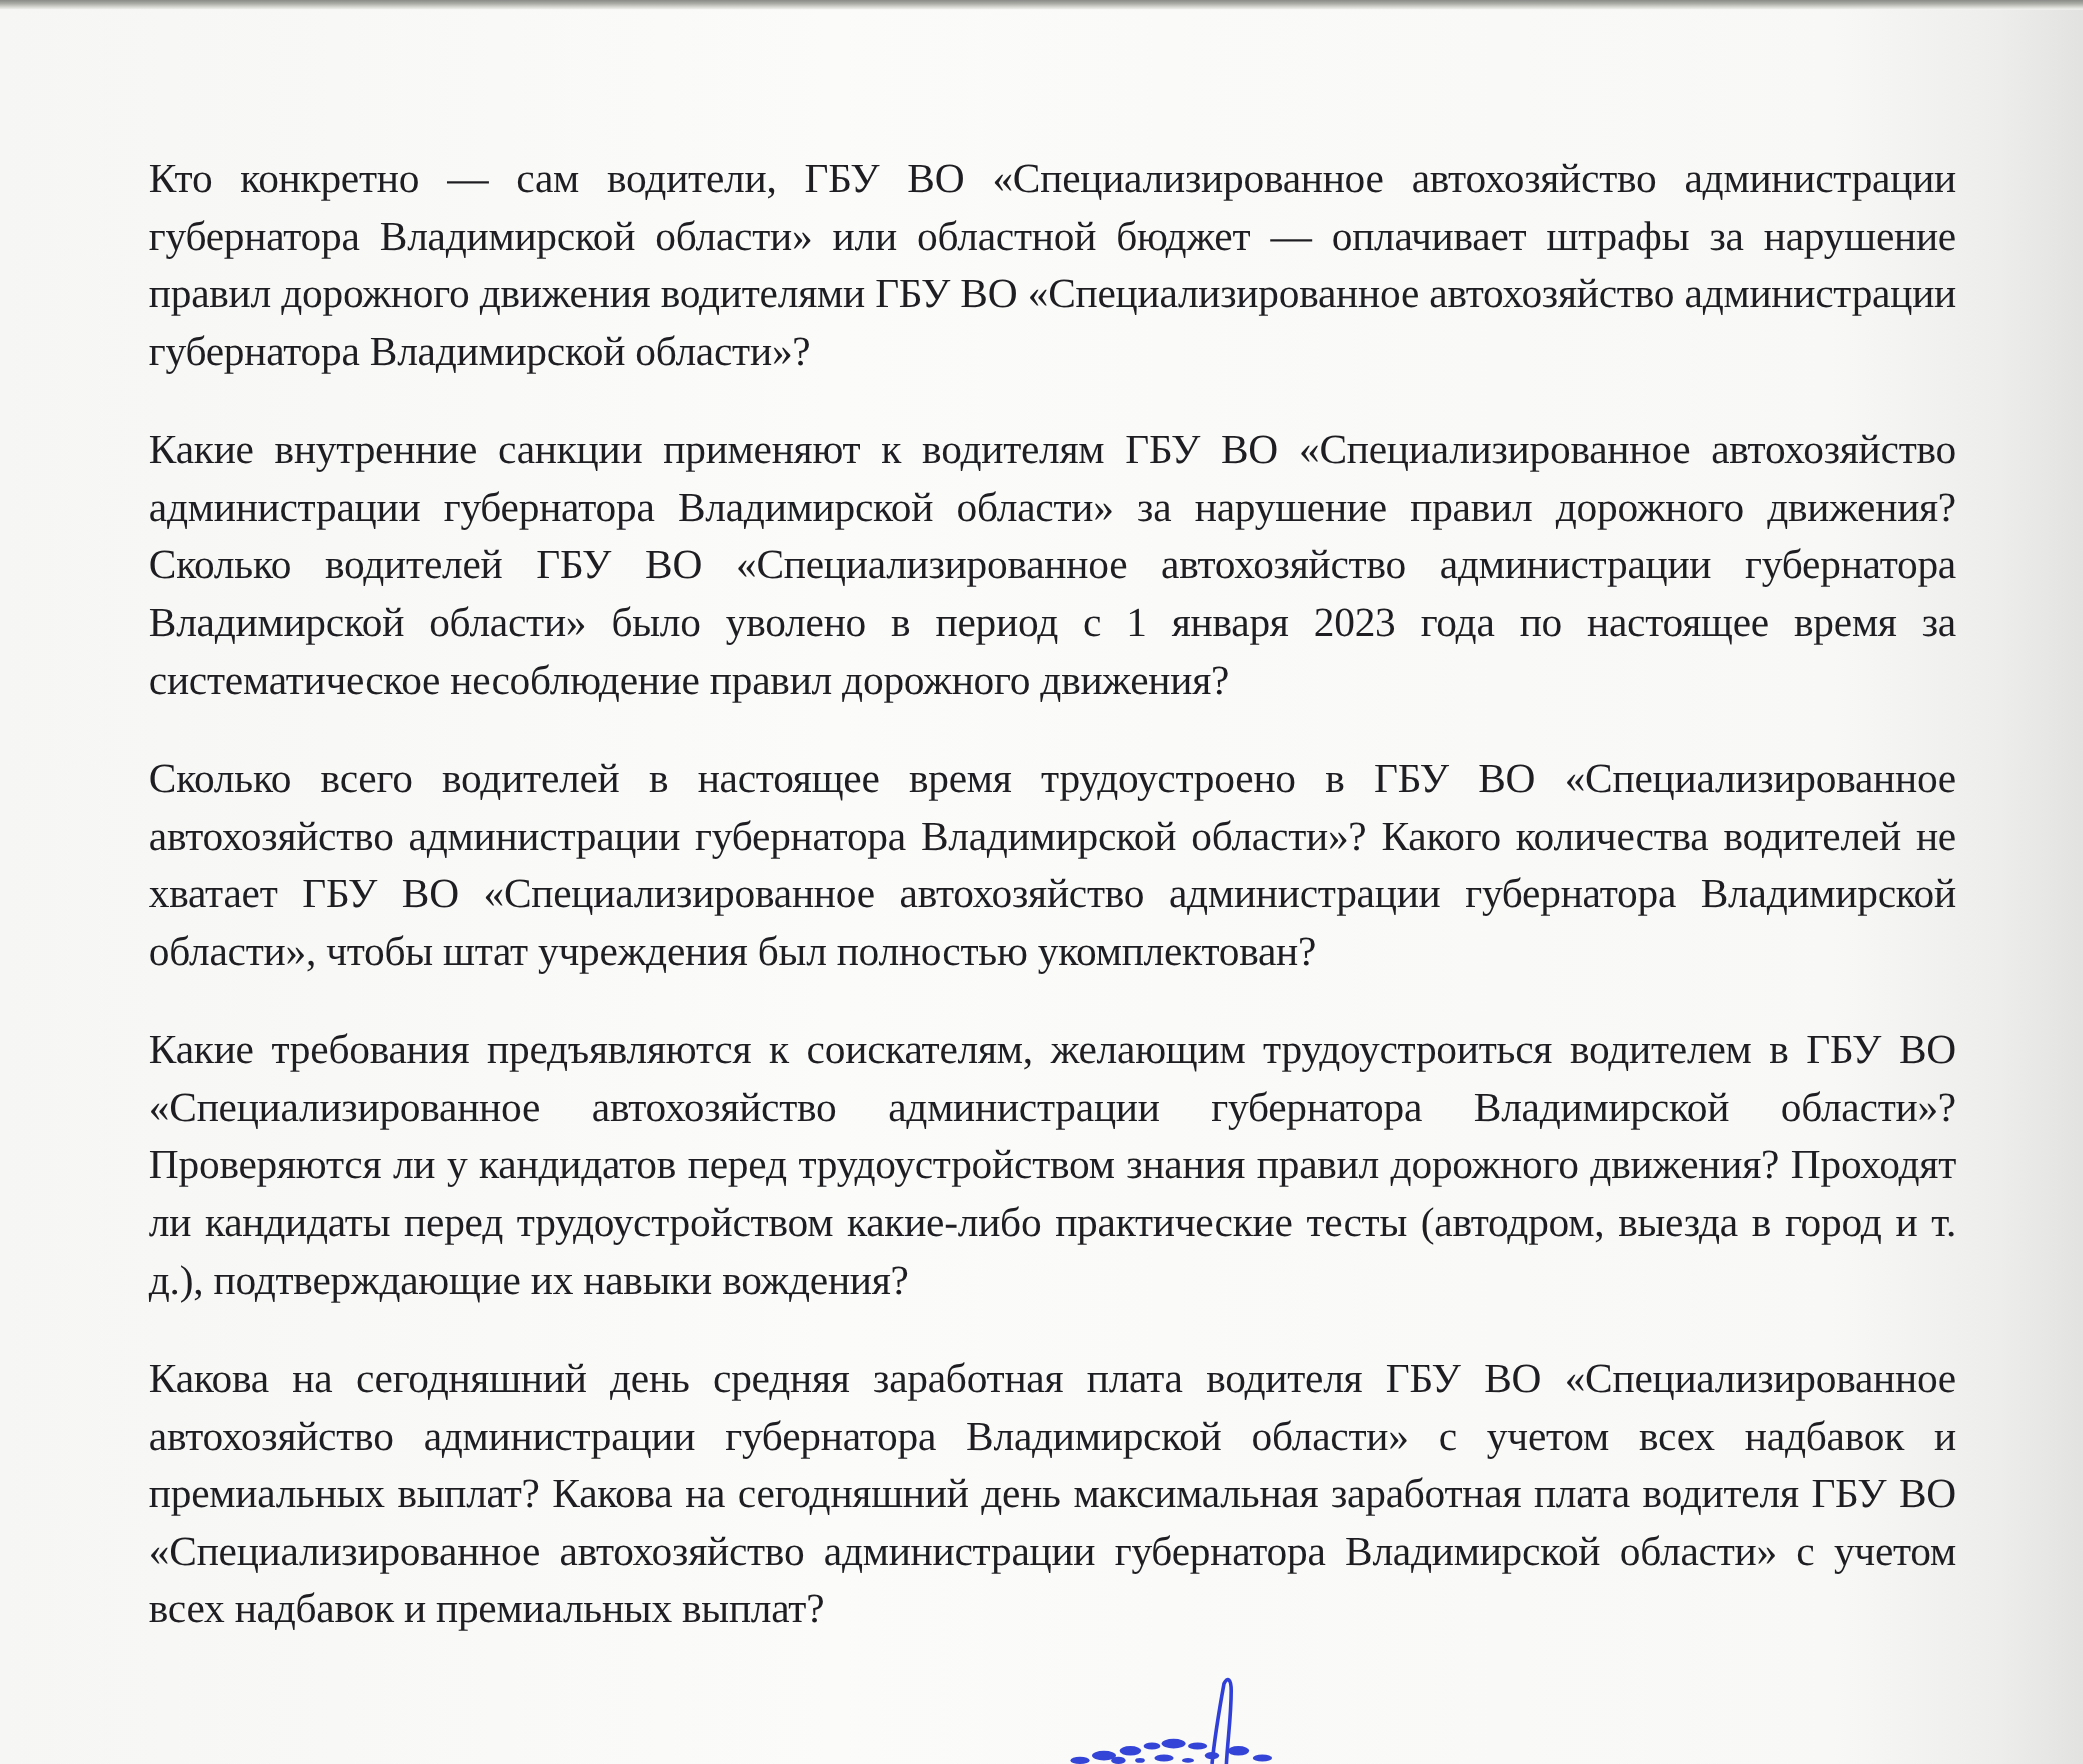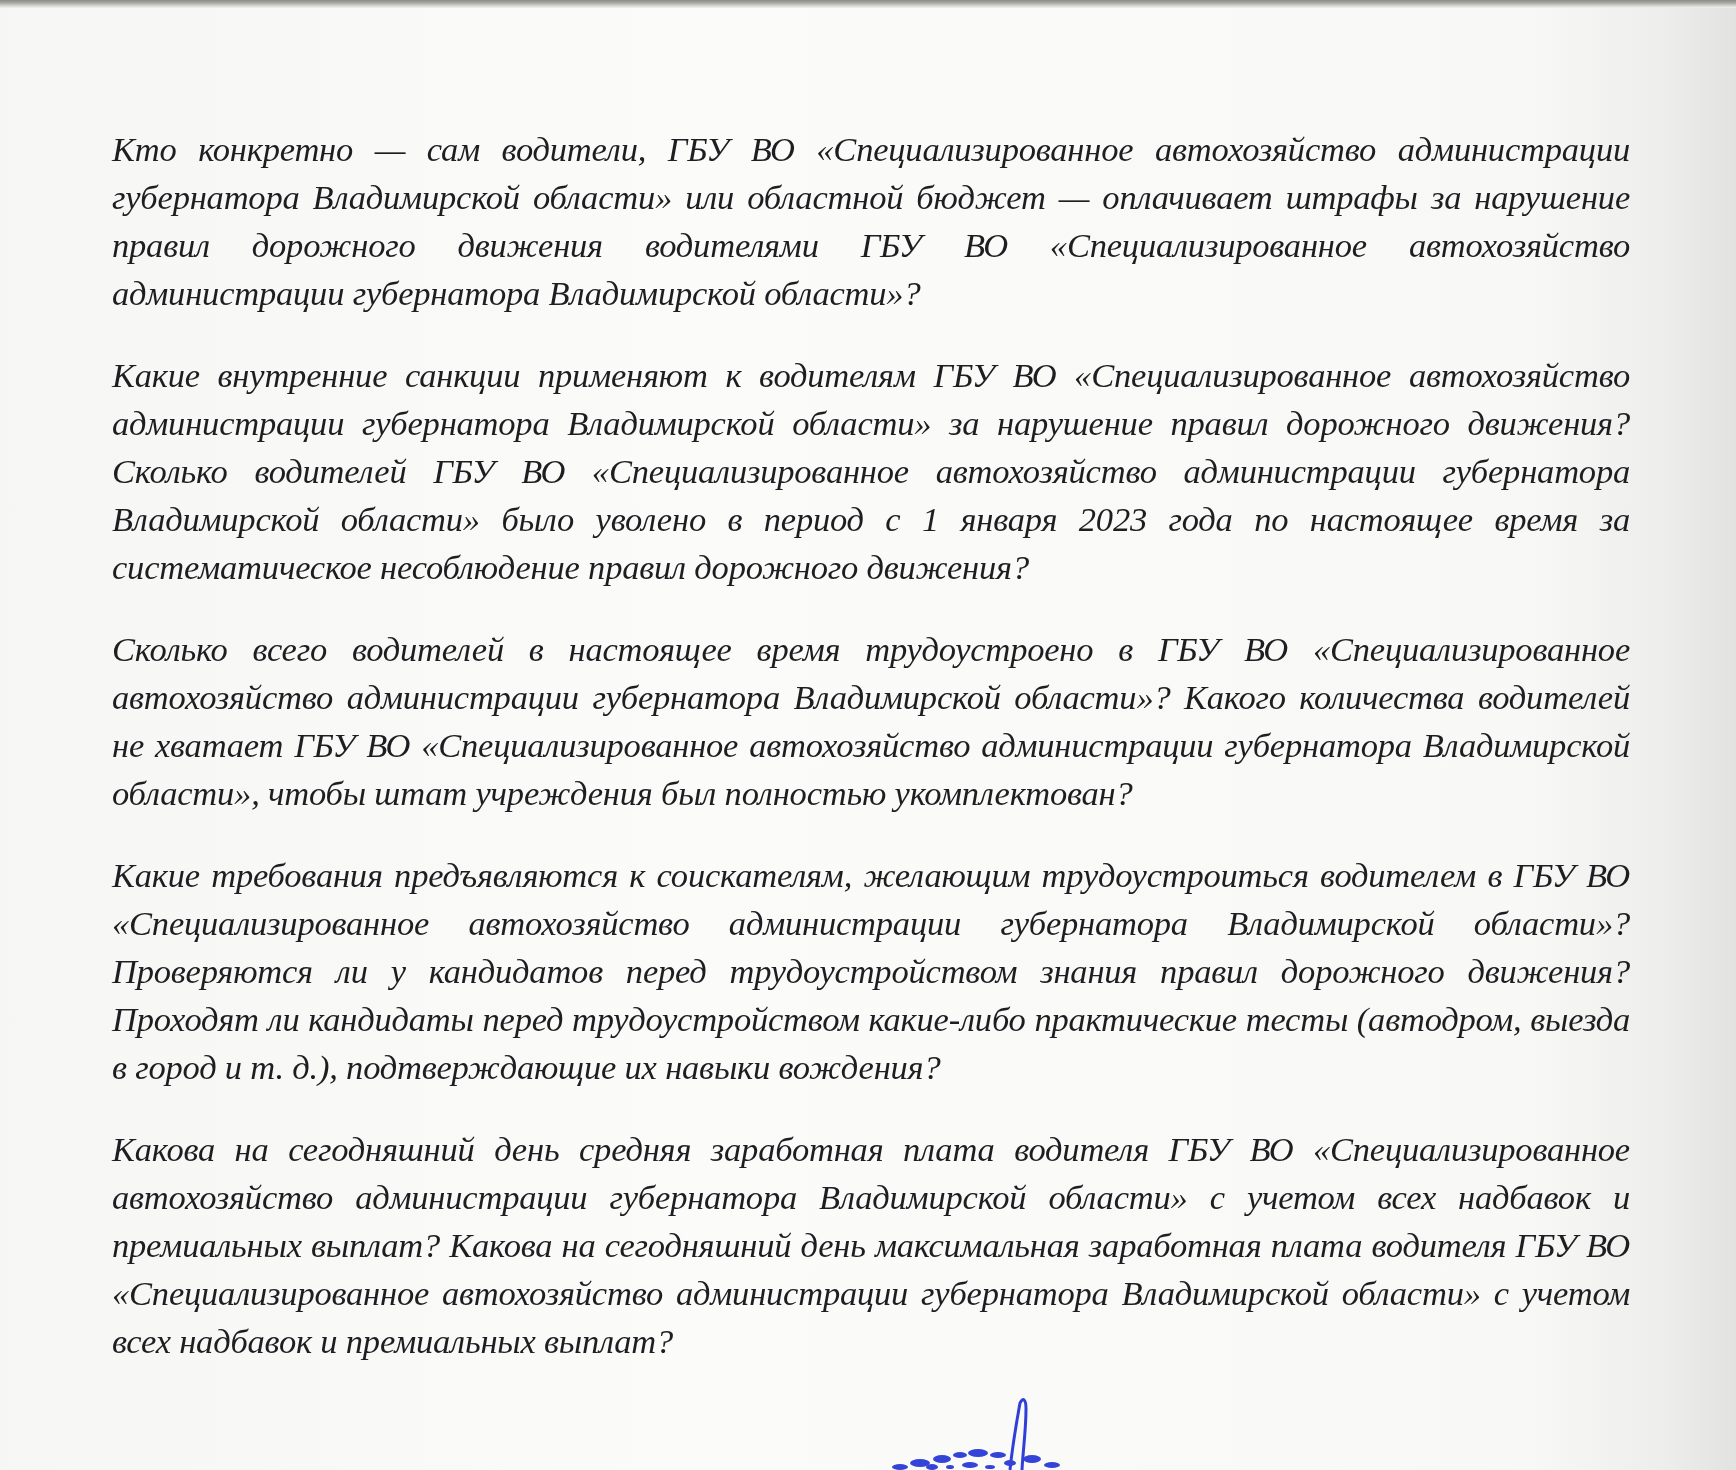--- a/index.html
+++ b/index.html
@@ -32,23 +32,22 @@
   .body-text {
     position: absolute;
     left: 108px;
     top: 117px;
     width: 1522px;
   }
   .para {
     font-size: 34.5px;
     line-height: 48px;
     text-align: justify;
-    margin: 0 0 34px 4px;
+    margin: 0 0 34px 16px;
     letter-spacing: -0.2px;
-    font-style: italic;
   }
   .para:nth-child(2) { margin-top: 0; }
   .signature {
     position: absolute;
     left: 860px;
     top: 1395px;
     width: 240px;
     height: 75px;
   }
 </style>

